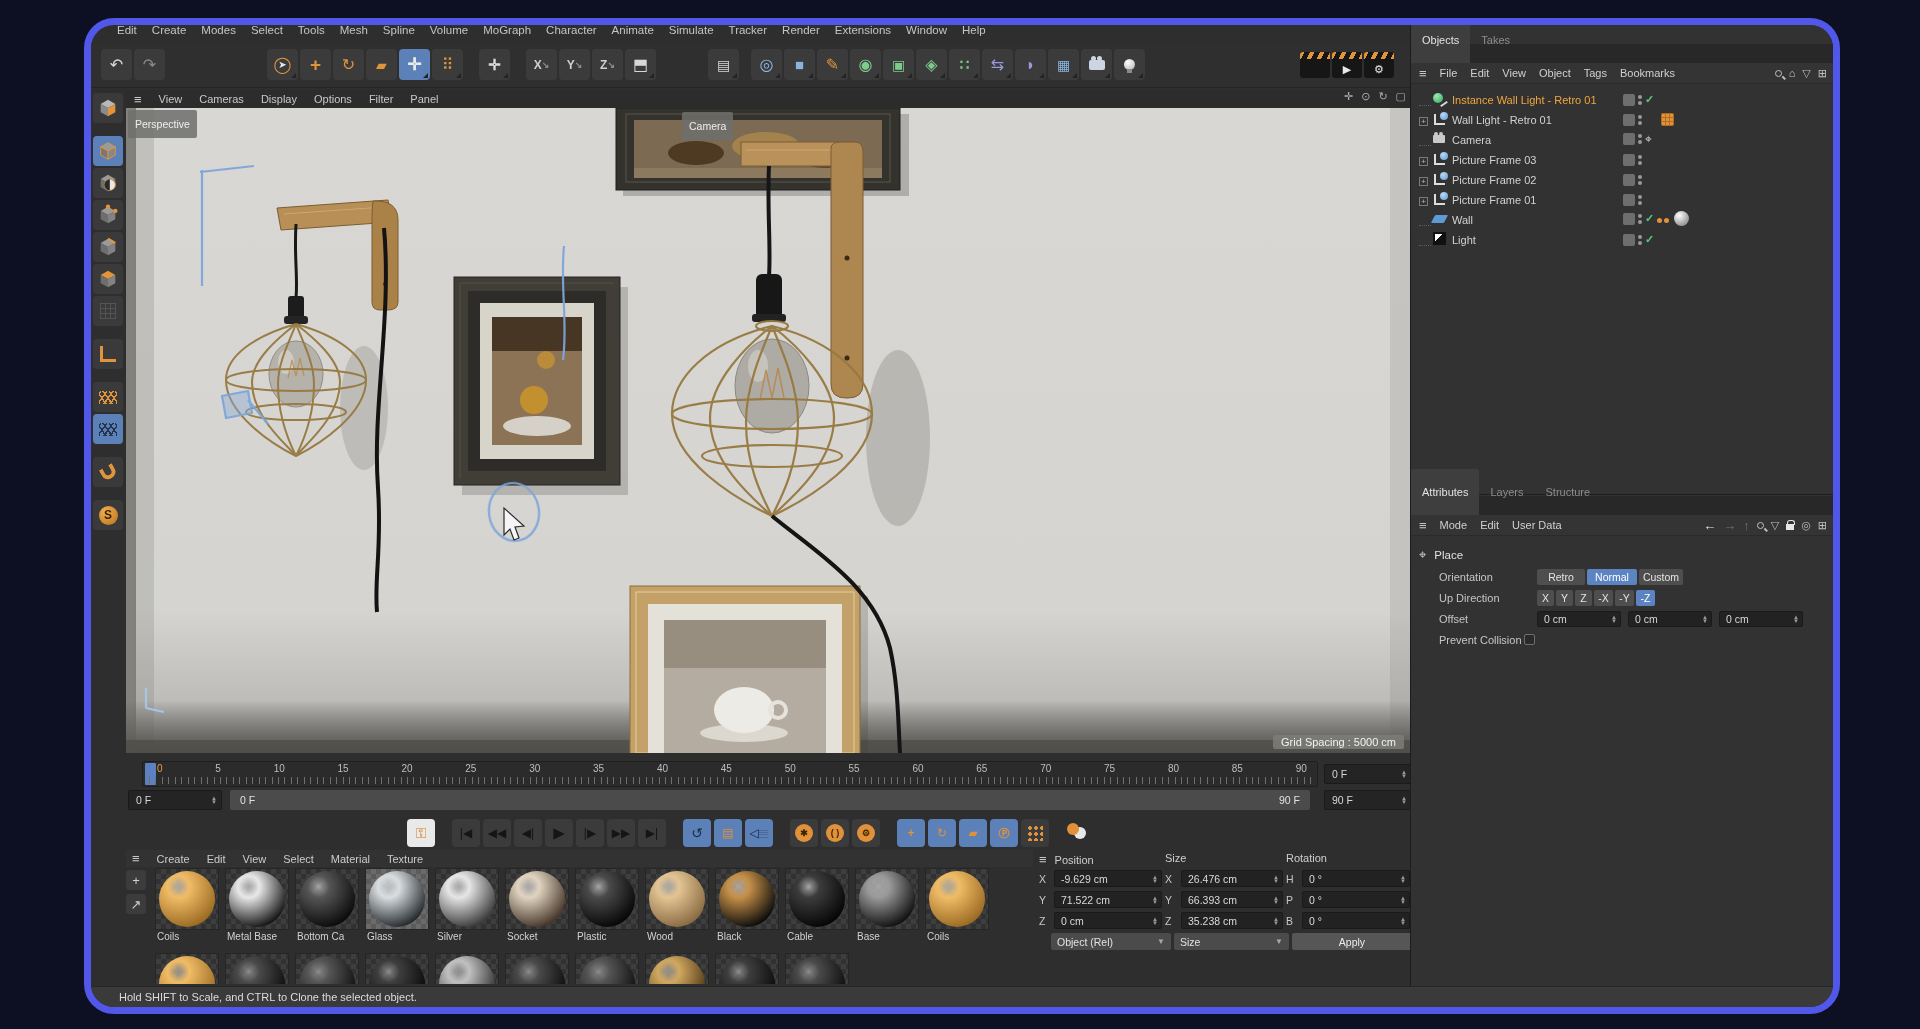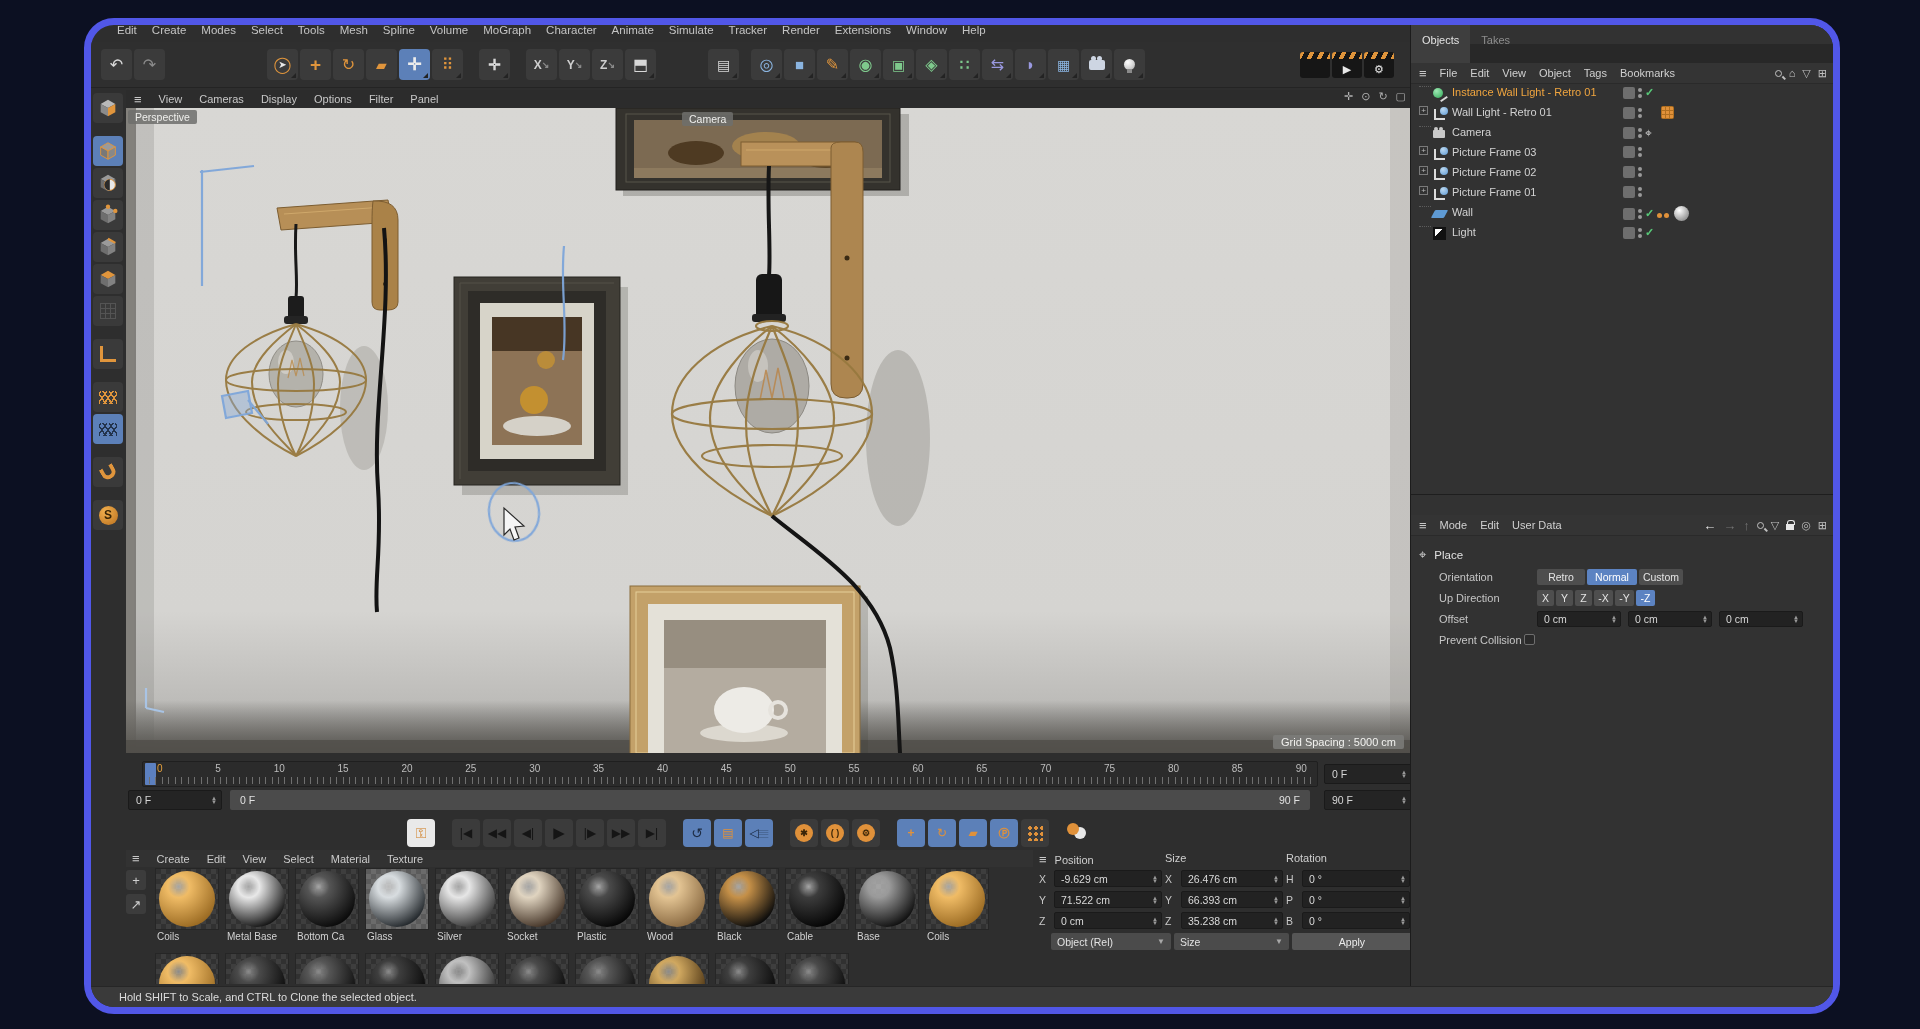--- a/index.html
+++ b/index.html
@@ -62,21 +62,21 @@
   .axisL{width:16px;height:16px;border-left:3px solid #e0953c;border-bottom:3px solid #e0953c;}
 
   
   .viewport{position:absolute;left:35px;top:65px;width:1284px;height:663px;}
   .vpmenu{height:18px;background:#2c2c2c;display:flex;align-items:center;gap:17px;padding-left:8px;
     font-size:11px;color:#c8c8c8;position:relative;}
   .vpnav{position:absolute;right:4px;top:0;display:flex;gap:8px;color:#b0b0b0;font-size:11px;}
   .vpcanvas{position:relative;width:1284px;height:645px;overflow:hidden;
     background:linear-gradient(180deg,#d8d7d4 0%,#d5d4d1 78%,#bdbcb9 92%,#8e8d8a 100%);}
   .vplabel{position:absolute;background:rgba(110,110,108,.85);color:#efefec;font-size:10.5px;
-    padding:1px 7px;border-radius:2px;}
+    padding:8px 7px;border-radius:2px;}
   .gridlabel{position:absolute;right:6px;bottom:4px;background:rgba(125,125,122,.85);color:#f2f2ef;
     font-size:11px;padding:1px 8px;border-radius:2px;}
 
   
   .ruler{position:absolute;left:51px;top:736px;width:1176px;height:26px;background:#2b2b2b;
     border:1px solid #1f1f1f;border-radius:2px;}
   .ruler::after{content:"";position:absolute;left:6px;right:6px;bottom:2px;height:7px;
     background:repeating-linear-gradient(90deg,#6f6f6f 0 1px,transparent 1px 6.45px);}
   .ticks{display:flex;justify-content:space-between;padding:1px 10px 0 14px;font-size:10px;color:#bdbdbd;}
   .tick0{color:#e8a23c;}
@@ -146,21 +146,21 @@
   .pmenu{position:absolute;left:0;right:0;height:21px;display:flex;align-items:center;gap:13px;
     padding-left:8px;color:#d0d0d0;background:#343434;border-bottom:1px solid #2a2a2a;}
   .picons{position:absolute;right:6px;display:flex;gap:7px;align-items:center;color:#c0c0c0;font-size:11px;}
   .picons .dim{color:#757575;}
   .searchico{width:7px;height:7px;border:1.5px solid #c0c0c0;border-radius:50%;position:relative;display:inline-block;}
   .searchico::after{content:"";position:absolute;left:6px;top:6px;width:4px;height:1.5px;background:#c0c0c0;transform:rotate(45deg);}
   .lockico{width:8px;height:6px;background:#e6e6e6;position:relative;display:inline-block;margin-top:4px;}
   .lockico::before{content:"";position:absolute;left:1px;top:-4px;width:6px;height:4px;border:1.5px solid #e6e6e6;
     border-bottom:none;border-radius:3px 3px 0 0;}
   .omlist{position:absolute;left:0;right:0;top:61px;}
-  .omrow{height:20px;display:flex;align-items:flex-start;padding-left:8px;position:relative;}
+  .omrow{height:20px;display:flex;align-items:flex-end;padding-left:8px;position:relative;}
   .omrow .exp{width:9px;height:9px;border:1px solid #7a7a7a;font-size:8px;line-height:7px;text-align:center;
     color:#bbb;margin-right:3px;flex:none;}
   .omrow .noexp{width:12px;flex:none;border-bottom:1px dotted #5c5c5c;height:1px;margin-right:0;}
   .oicon{width:15px;height:15px;margin:0 4px 0 2px;flex:none;position:relative;}
   .oname{width:168px;color:#d2d2d2;white-space:nowrap;overflow:hidden;}
   .oname.sel{color:#f0a53f;}
   .otoggles{display:flex;align-items:center;gap:3px;position:absolute;left:212px;}
   .tsq{width:12px;height:12px;background:#6e6e6e;border-radius:2px;}
   .tdots{display:flex;flex-direction:column;gap:2px;}
   .tdots i{width:4px;height:4px;border-radius:50%;background:#9a9a9a;}
@@ -935,20 +935,25 @@
           <span class="tdots">
                 <i></i>
                 <i></i>
               </span>
           <span class="check">✓</span>
             </span>
       </div>
     </div>
 
     <div style="position:absolute;left:0;right:0;top:469px;height:1px;background:#1e1e1e"></div>
+    <div class="tabsrow" style="top:471px">
+      <span class="tab on">Attributes</span>
+      <span class="tab">Layers</span>
+      <span class="tab">Structure</span>
+    </div>
     <div class="pmenu" style="top:490px">
       <span class="hamb">≡</span>
       <span>Mode</span>
       <span>Edit</span>
       <span>User Data</span>
       <span class="picons">
         <span style="color:#e8e8e8;font-size:13px">←</span>
         <span class="dim" style="font-size:13px">→</span>
         <span class="dim" style="font-size:13px">↑</span>
         <span class="searchico"></span>

